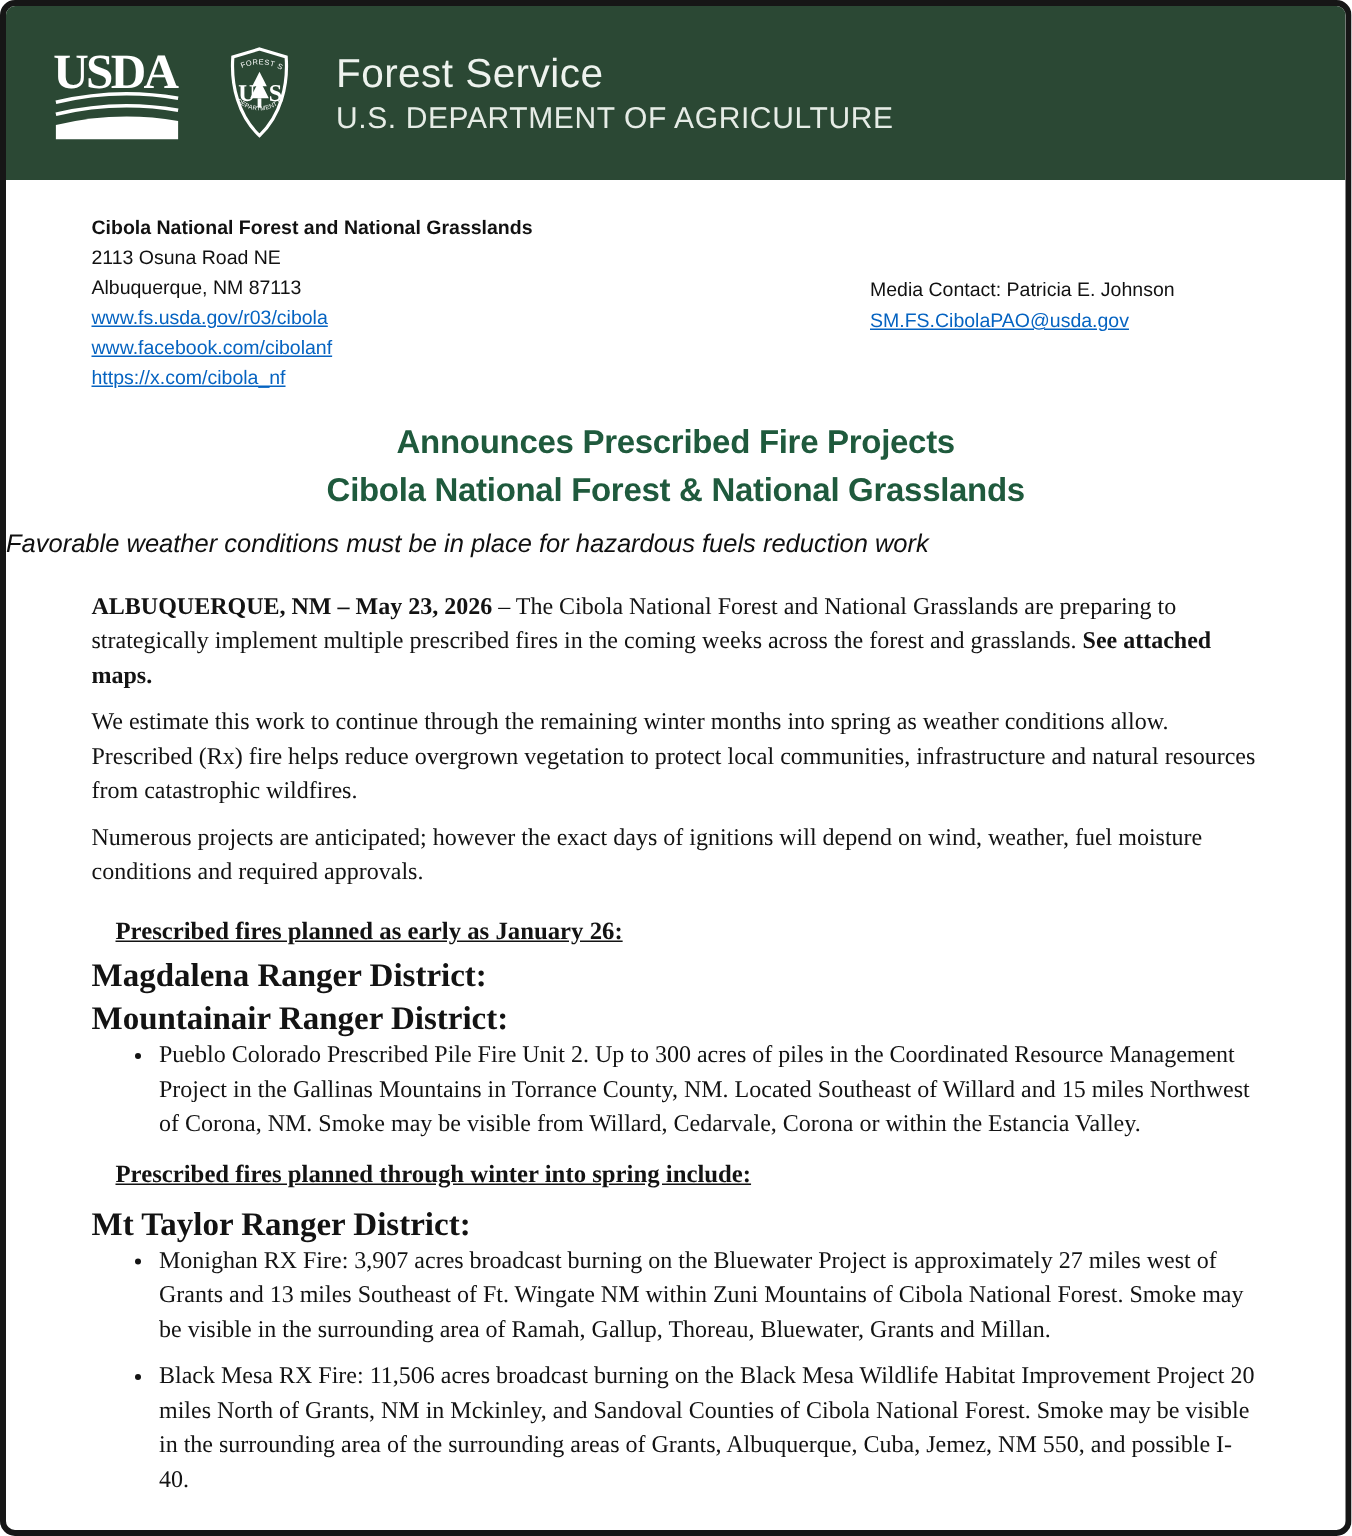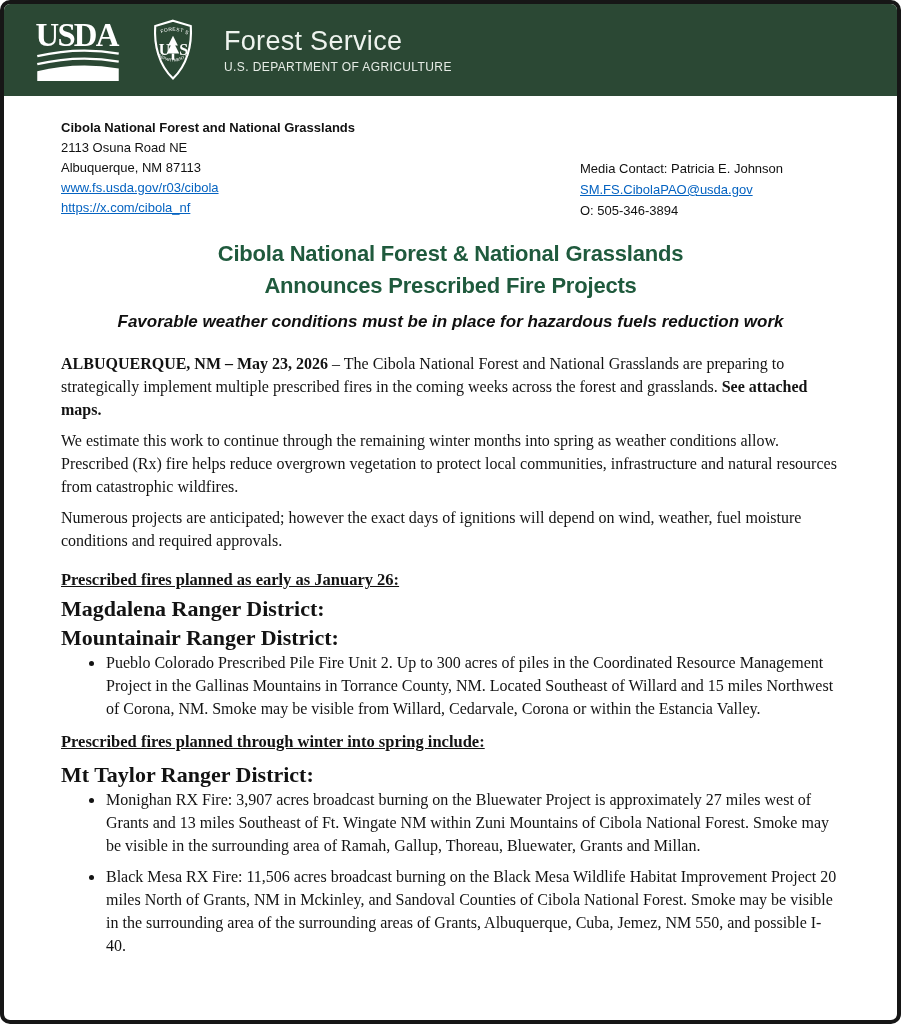--- a/index.html
+++ b/index.html
@@ -13,31 +13,31 @@
   .page {
     width:901px; height:1024px;
     border:4px solid #161616;
     border-radius:10px;
     background:#ffffff;
     overflow:hidden;
     position:relative;
   }
   
   .banner {
-    height:92px;
+    height:116px;
     background:var(--header-bg);
     display:flex;
     align-items:center;
     padding-left:30px;
   }
   .usda-logo { width:88px; height:62px; flex:0 0 auto; }
   .fs-shield { width:54px; height:64px; margin-left:24px; flex:0 0 auto; }
   .banner-text { margin-left:24px; color:#eef3ee; }
   .banner-agency { font-size:27px; letter-spacing:0.3px; font-weight:400; }
-  .banner-dept { font-size:12px; letter-spacing:0.4px; margin-top:3px; color:#e6ece6; }
+  .banner-dept { font-size:20px; letter-spacing:0.4px; margin-top:3px; color:#e6ece6; }
   
   .contact-row {
     display:flex;
     justify-content:space-between;
     padding:22px 62px 0 57px;
   }
   .left-col { font-size:13px; line-height:20px; color:#111; }
   .org-name { font-weight:bold; }
   .link {
     color:var(--link-color);
@@ -51,22 +51,21 @@
     margin-top:17px;
     text-align:center;
     color:var(--title-color);
     font-weight:bold;
     font-size:22px;
     line-height:32px;
     letter-spacing:-0.2px;
   }
   .release-subtitle {
     margin-top:10px;
-    text-align:center;
-    font-weight:bold;
+    font-weight:normal;
     font-style:italic;
     font-size:17px;
     line-height:20px;
     color:#101010;
   }
   
   .doc-body {
     padding:0 56px 0 57px;
     font-family:"Liberation Serif", serif;
     font-size:16px;
@@ -74,20 +73,21 @@
     color:#131313;
   }
   .doc-body p.lead { margin-top:20px; }
   .doc-body p + p { margin-top:8px; }
   .section-heading {
     margin-top:16px;
     font-size:16.5px;
     font-weight:bold;
     text-decoration:underline;
     line-height:23px;
+    margin-left:16px;
   }
   .district-name {
     margin-top:6px;
     font-size:22px;
     font-weight:bold;
     line-height:23px;
   }
   .district-name.spaced { margin-top:10px; }
   .section-heading.second { margin-top:10px; }
   ul.fire-list { margin-top:2px; padding-left:44px; }
@@ -129,32 +129,32 @@
       <div class="banner-dept">U.S. DEPARTMENT OF AGRICULTURE</div>
     </div>
   </div>
 
   <div class="contact-row">
     <div class="left-col">
       <div class="org-name">Cibola National Forest and National Grasslands</div>
       <div>2113 Osuna Road NE</div>
       <div>Albuquerque, NM 87113</div>
       <div><a class="link">www.fs.usda.gov/r03/cibola</a></div>
+      <div><a class="link">www.facebook.com/cibolanf</a></div>
       <div><a class="link">https://x.com/cibola_nf</a></div>
     </div>
     <div class="right-col">
       <div>Media Contact: Patricia E. Johnson</div>
       <div><a class="link">SM.FS.CibolaPAO@usda.gov</a></div>
-      <div>O: 505-346-3894</div>
     </div>
   </div>
 
   <div class="release-title">
+    <div>Announces Prescribed Fire Projects</div>
     <div>Cibola National Forest &amp; National Grasslands</div>
-    <div>Announces Prescribed Fire Projects</div>
   </div>
   <div class="release-subtitle">Favorable weather conditions must be in place for hazardous fuels reduction work</div>
 
   <div class="doc-body">
     <p class="lead"><b>ALBUQUERQUE, NM – May 23, 2026</b><span> – The Cibola National Forest and National Grasslands are preparing to strategically implement multiple prescribed fires in the coming weeks across the forest and grasslands. </span><b>See attached maps.</b></p>
     <p>We estimate this work to continue through the remaining winter months into spring as weather conditions allow. Prescribed (Rx) fire helps reduce overgrown vegetation to protect local communities, infrastructure and natural resources from catastrophic wildfires.</p>
     <p>Numerous projects are anticipated; however the exact days of ignitions will depend on wind, weather, fuel moisture conditions and required approvals.</p>
 
     <div class="section-heading">Prescribed fires planned as early as January 26:</div>
 

